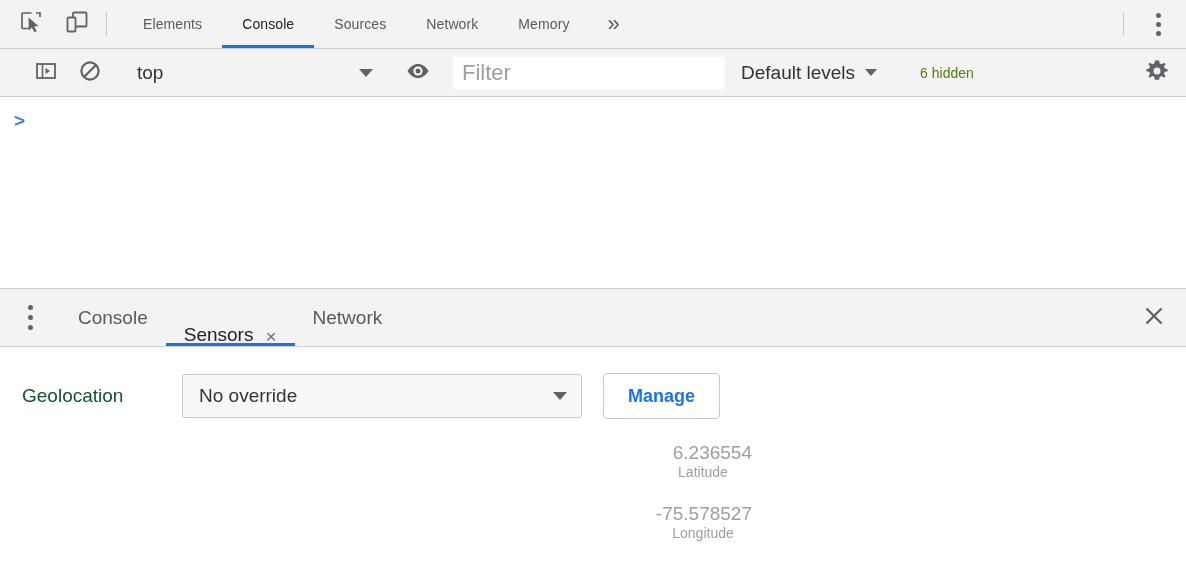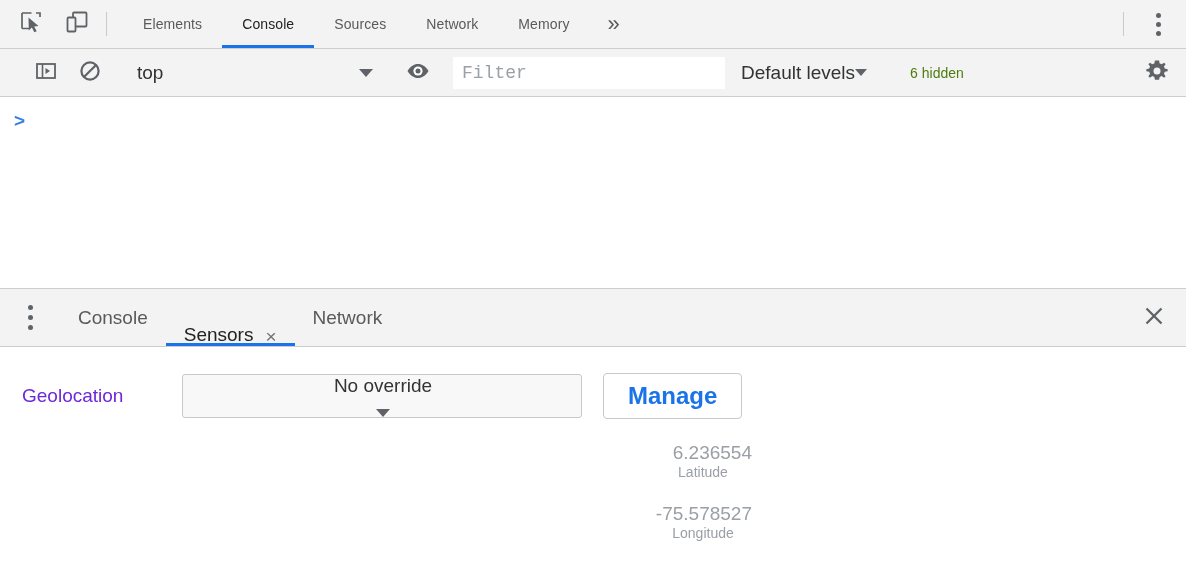--- a/index.html
+++ b/index.html
@@ -141,30 +141,31 @@
     border-right: 7px solid transparent;
     border-top: 8px solid #5f6368;
   }
 
   .filter-input {
     width: 272px;
     height: 32px;
     background: #ffffff;
     border: 1px solid transparent;
     outline: none;
-    font-size: 18px;
+    font-size: 22px;
     color: #701a75;
     padding: 0 8px;
-    font-family: Liberation Mono, monospace;
+    font-family: Liberation Sans, sans-serif;
   }
   .filter-input::placeholder { color: #9aa0a6; }
 
   .levels-select {
     display: flex;
     align-items: center;
+    gap: 10px;
     padding: 0 14px 0 16px;
     height: 48px;
     cursor: pointer;
   }
   .levels-select .lv-label { font-size: 19px; color: #333333; }
   .caret-sm {
     width: 0; height: 0;
     border-left: 6px solid transparent;
     border-right: 6px solid transparent;
     border-top: 7px solid #5f6368;
@@ -289,51 +290,50 @@
   }
 
   .geo-row {
     display: flex;
     align-items: center;
     padding-left: 22px;
   }
 
   .geo-label {
     font-size: 19px;
-    color: #6d28d9;
+    color: #14532d;
     width: 160px;
     white-space: nowrap;
   }
 
   .geo-select {
     width: 400px;
     height: 44px;
     background: #f8f8f8;
     border: 1px solid #c9c9c9;
     border-radius: 3px;
     display: flex;
     align-items: center;
     padding: 0 14px 0 16px;
     cursor: pointer;
-    flex-direction: column;
   }
   .geo-select .gs-label {
     flex: 1;
     font-size: 19px;
     color: #333333;
   }
 
   .manage-btn {
     margin-left: 21px;
     height: 46px;
     padding: 0 24px;
     background: #ffffff;
     border: 1px solid #c9c9c9;
     border-radius: 4px;
-    font-size: 24px;
+    font-size: 18px;
     font-weight: bold;
     color: #1a73e8;
     cursor: pointer;
     font-family: "Liberation Sans", sans-serif;
     display: flex;
     align-items: center;
   }
 
   .coord-row {
     display: flex;

